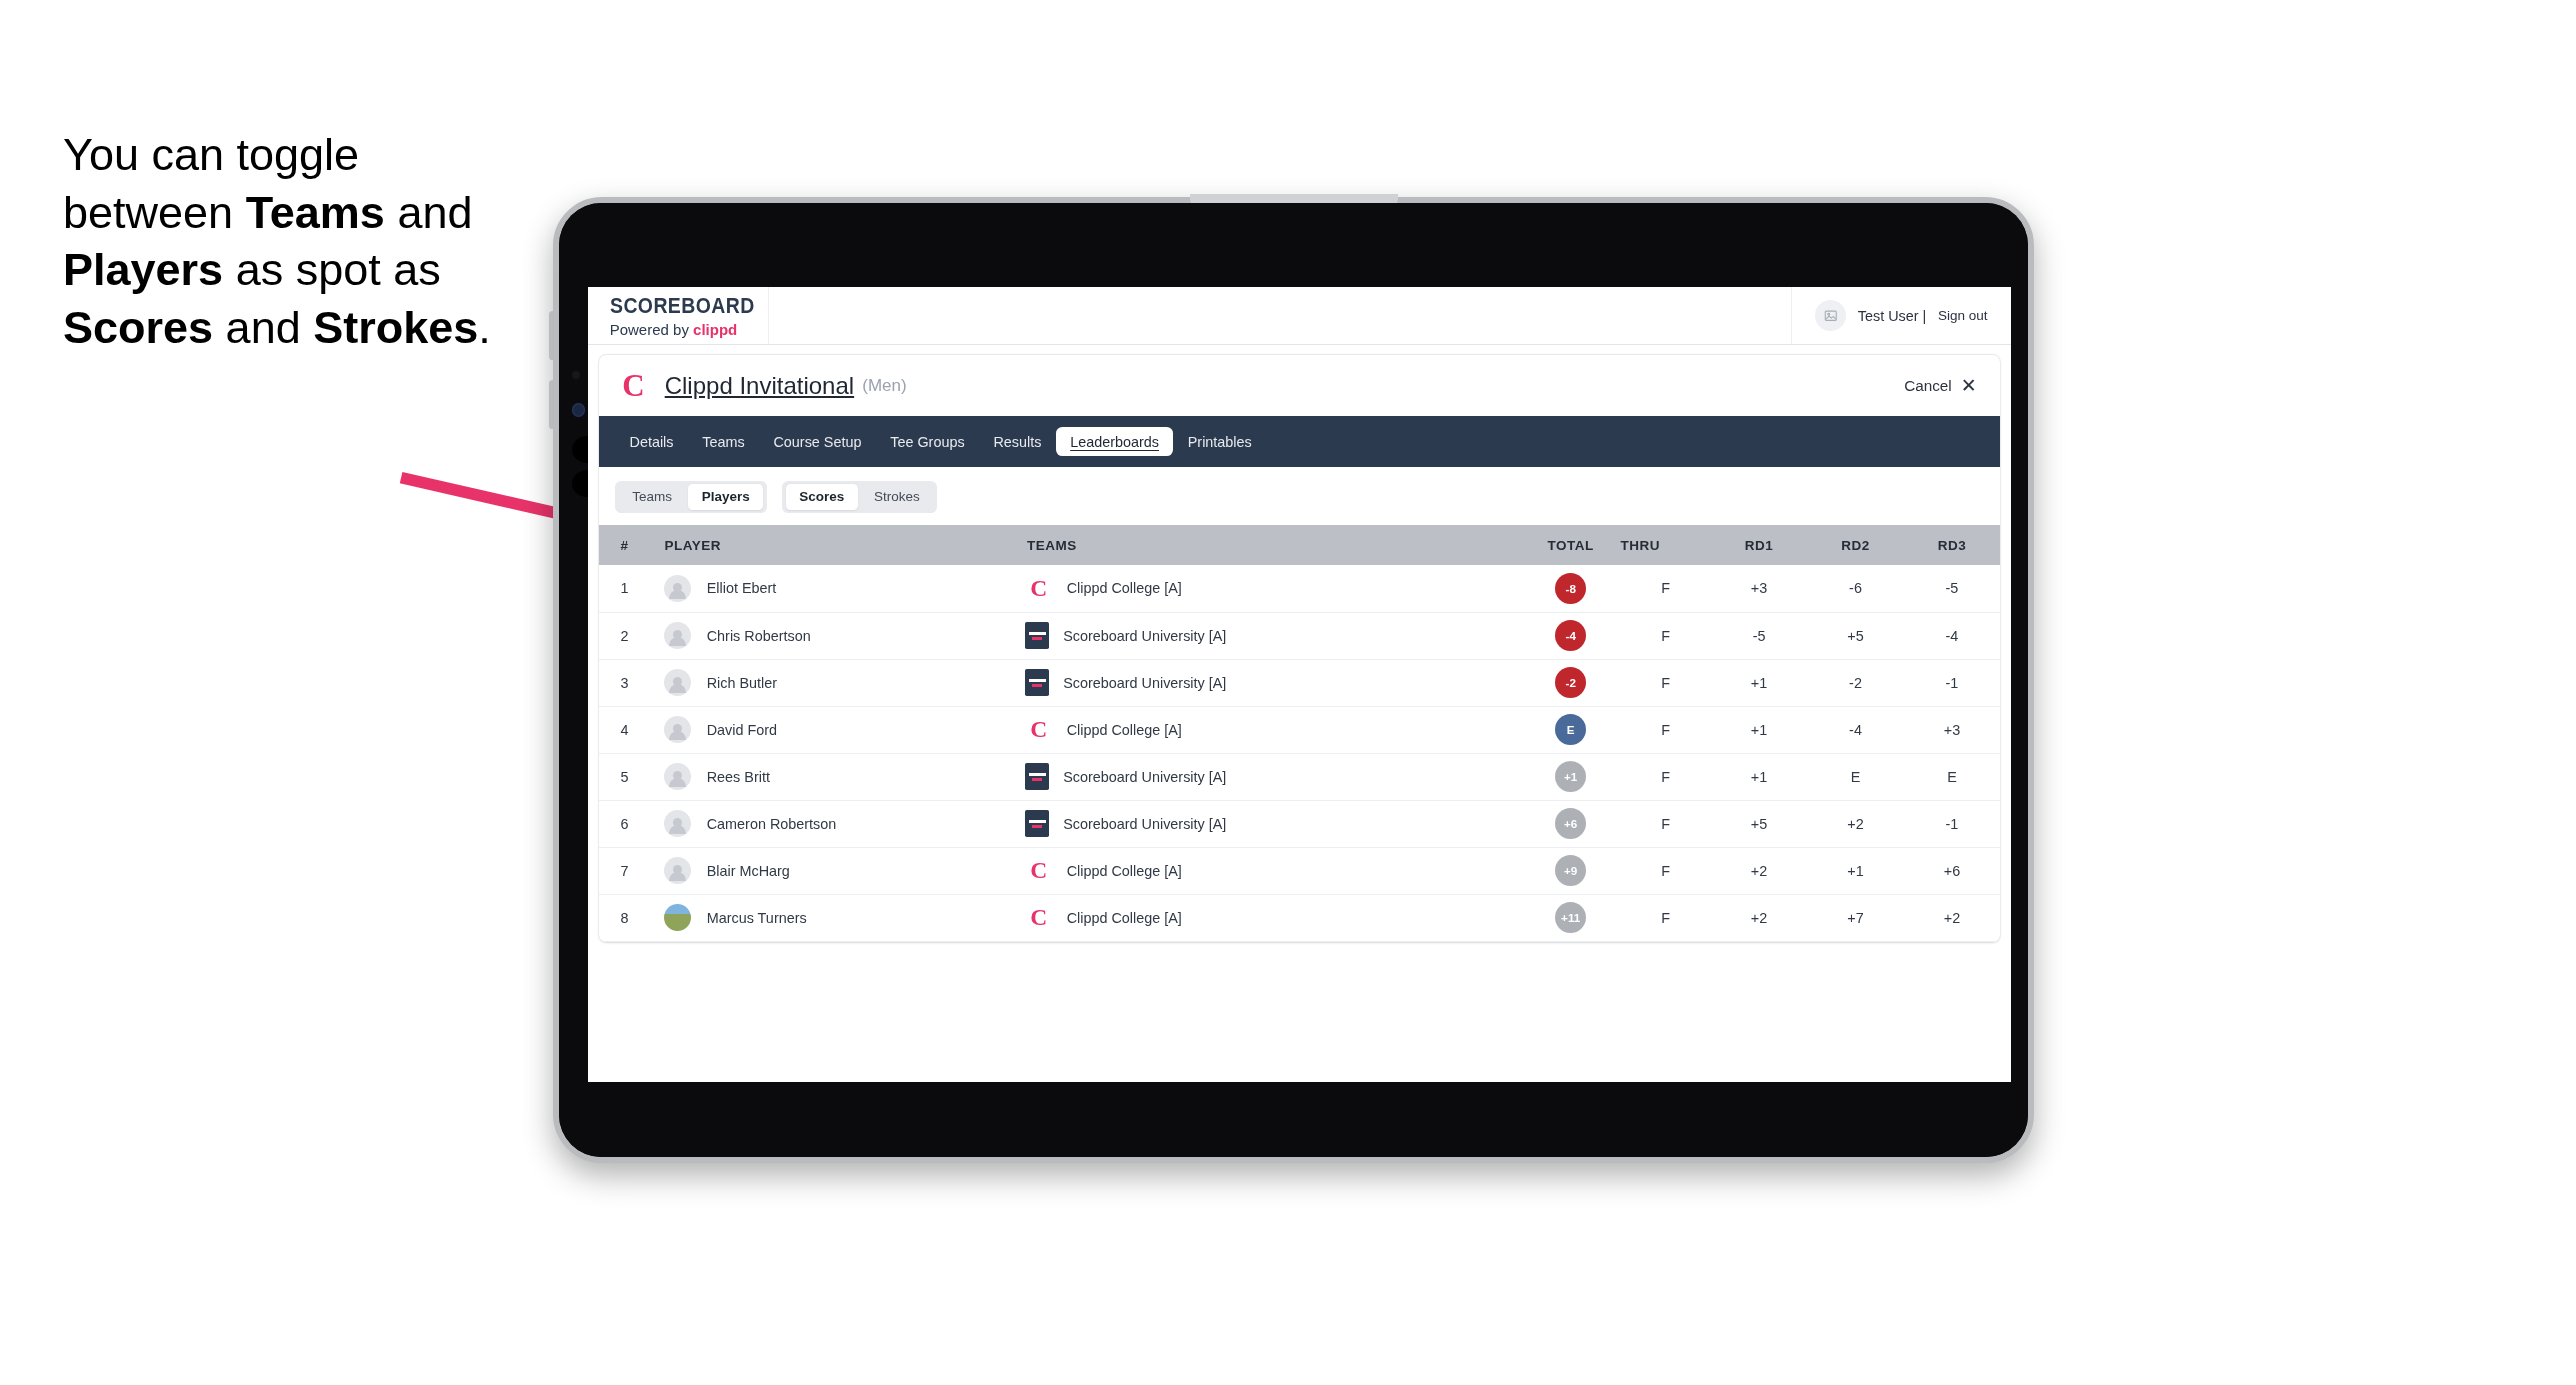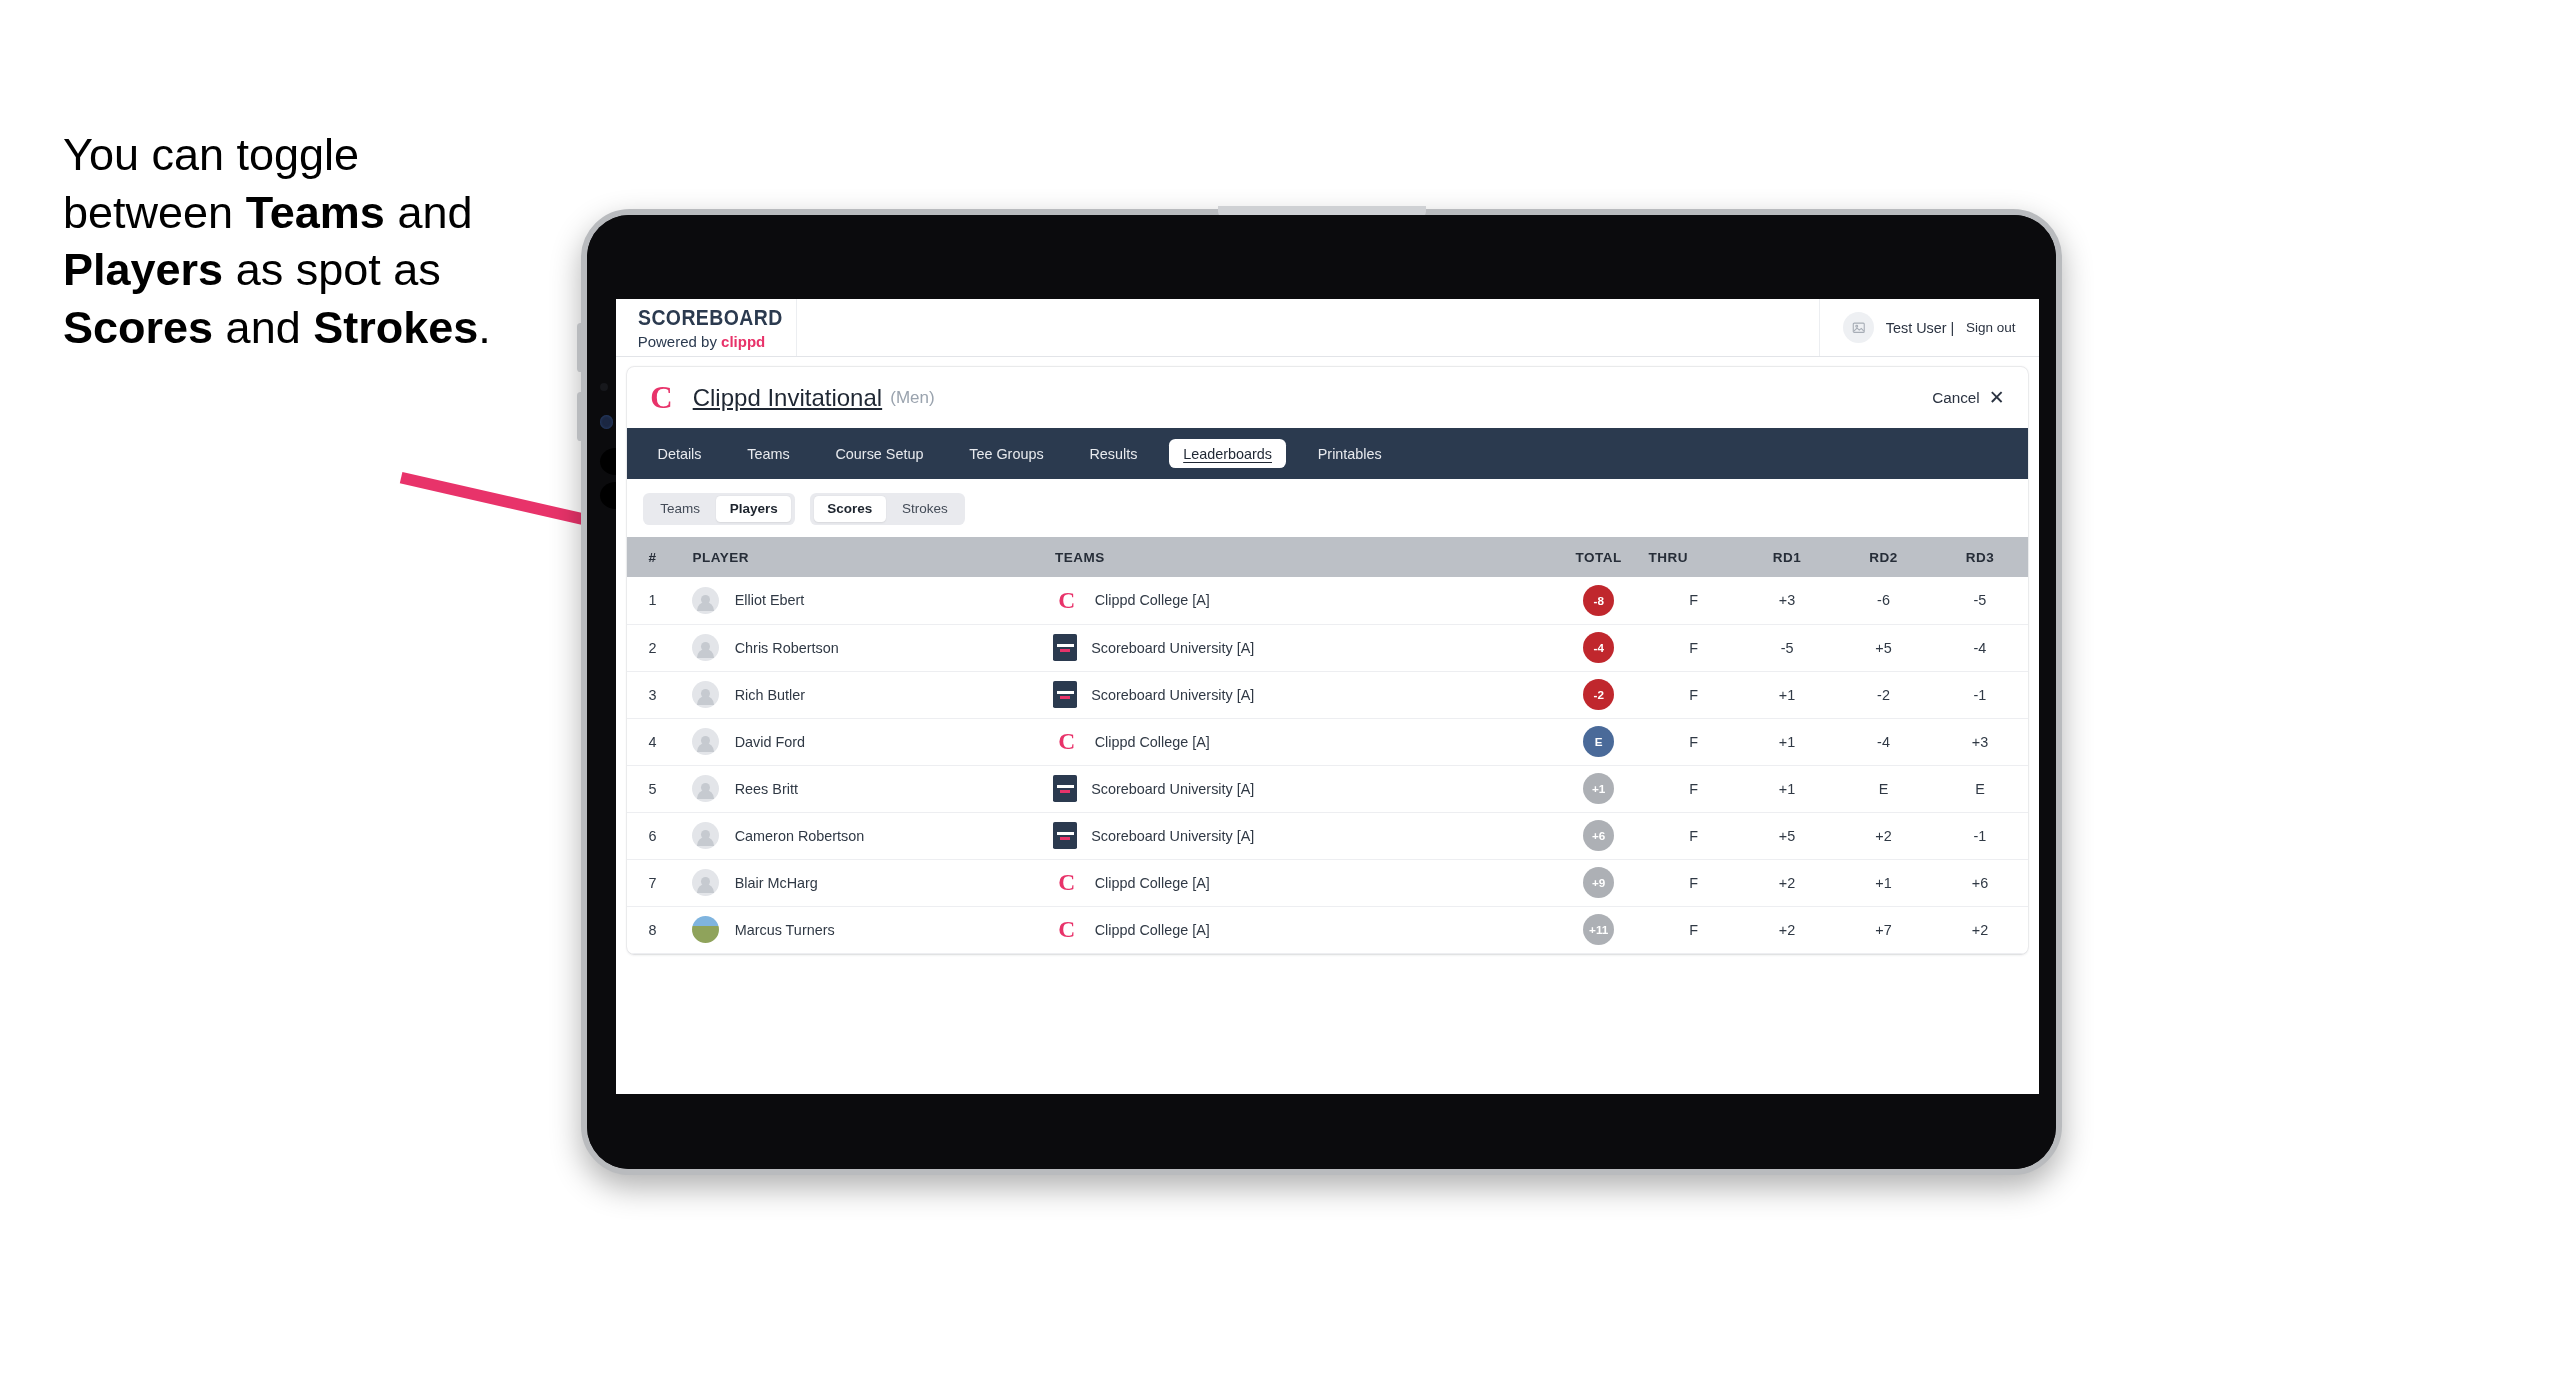--- a/index.html
+++ b/index.html
@@ -23,27 +23,26 @@
   .anno-right {
     position: absolute; left: 2081px; top: 907px; width: 488px;
     font-size: 43px; line-height: 1.32; color: #000; font-weight: 700;
   }
 
   
   .arrow-svg { position: absolute; left: 397px; top: 465px; width: 298px; height: 99px; }
 
   
   .tablet {
-    position: absolute; left: 553px; top: 209px;
+    position: absolute; left: 553px; top: 197px;
     width: 1481px; height: 966px;
     background: #0b0b0d;
     border-radius: 49px;
     border: 6.3px solid #b9bbbe;
     box-shadow: 0 12.6px 31px rgba(0,0,0,.30);
-    margin-left: 28px;
   }
   .tablet-inner { position:absolute; inset:0; border-radius:42px; background:#0b0b0d; overflow:hidden; }
   .top-notch {
     position:absolute; top:-9px; left: 50%; transform: translateX(-50%);
     width: 208px; height: 10.8px; background: #cfd1d4; border-radius: 0 0 5.4px 5.4px;
   }
   .side-cam { position:absolute; left: 12.6px; }
   .cam-dot  { width: 8.1px;  height: 8.1px;  border-radius:50%; background:#17181c; }
   .cam-lens { width: 13.5px; height: 13.5px; border-radius:50%; background:#1b2742; box-shadow: inset 0 0 2.7px #2e4a7a; }
   .cam-big  { width: 31px; height: 27px; border-radius:50%; background:#000; }
@@ -109,21 +108,21 @@
   }
   .tourn-title { font-size:24px; color:#1f2733;text-decoration:underline; }
   .tourn-gender { font-size:17px; color:#9aa3ae; margin-left:8.1px; }
   .card-head-right { margin-left:auto; display:flex; align-items:center; gap:9px; }
   .cancel-txt { font-size:15.3px; color:#2b3341; }
   .cancel-x { font-size:19px; color:#2b3341; line-height:1; }
 
   
   .subnav {
     background:#2b3a4f; height: 51px; display:flex; align-items:center;
-    padding: 0 16.3px; gap: 17px;
+    padding: 0 16.3px; gap: 0;
   }
   .subnav-item {
     padding: 6.3px 14.4px; font-size:14.4px; color:#e8eaee; border-radius:6.3px; cursor:pointer;
   }
   .subnav-item.active {
     background:#fff; color:#1f2733; text-decoration: underline; text-underline-offset: 2.7px;
   }
 
   
   .toggle-row { background:#fff; padding: 13.5px 16.3px 11.7px 16.3px; display:flex; gap: 15.3px; }

